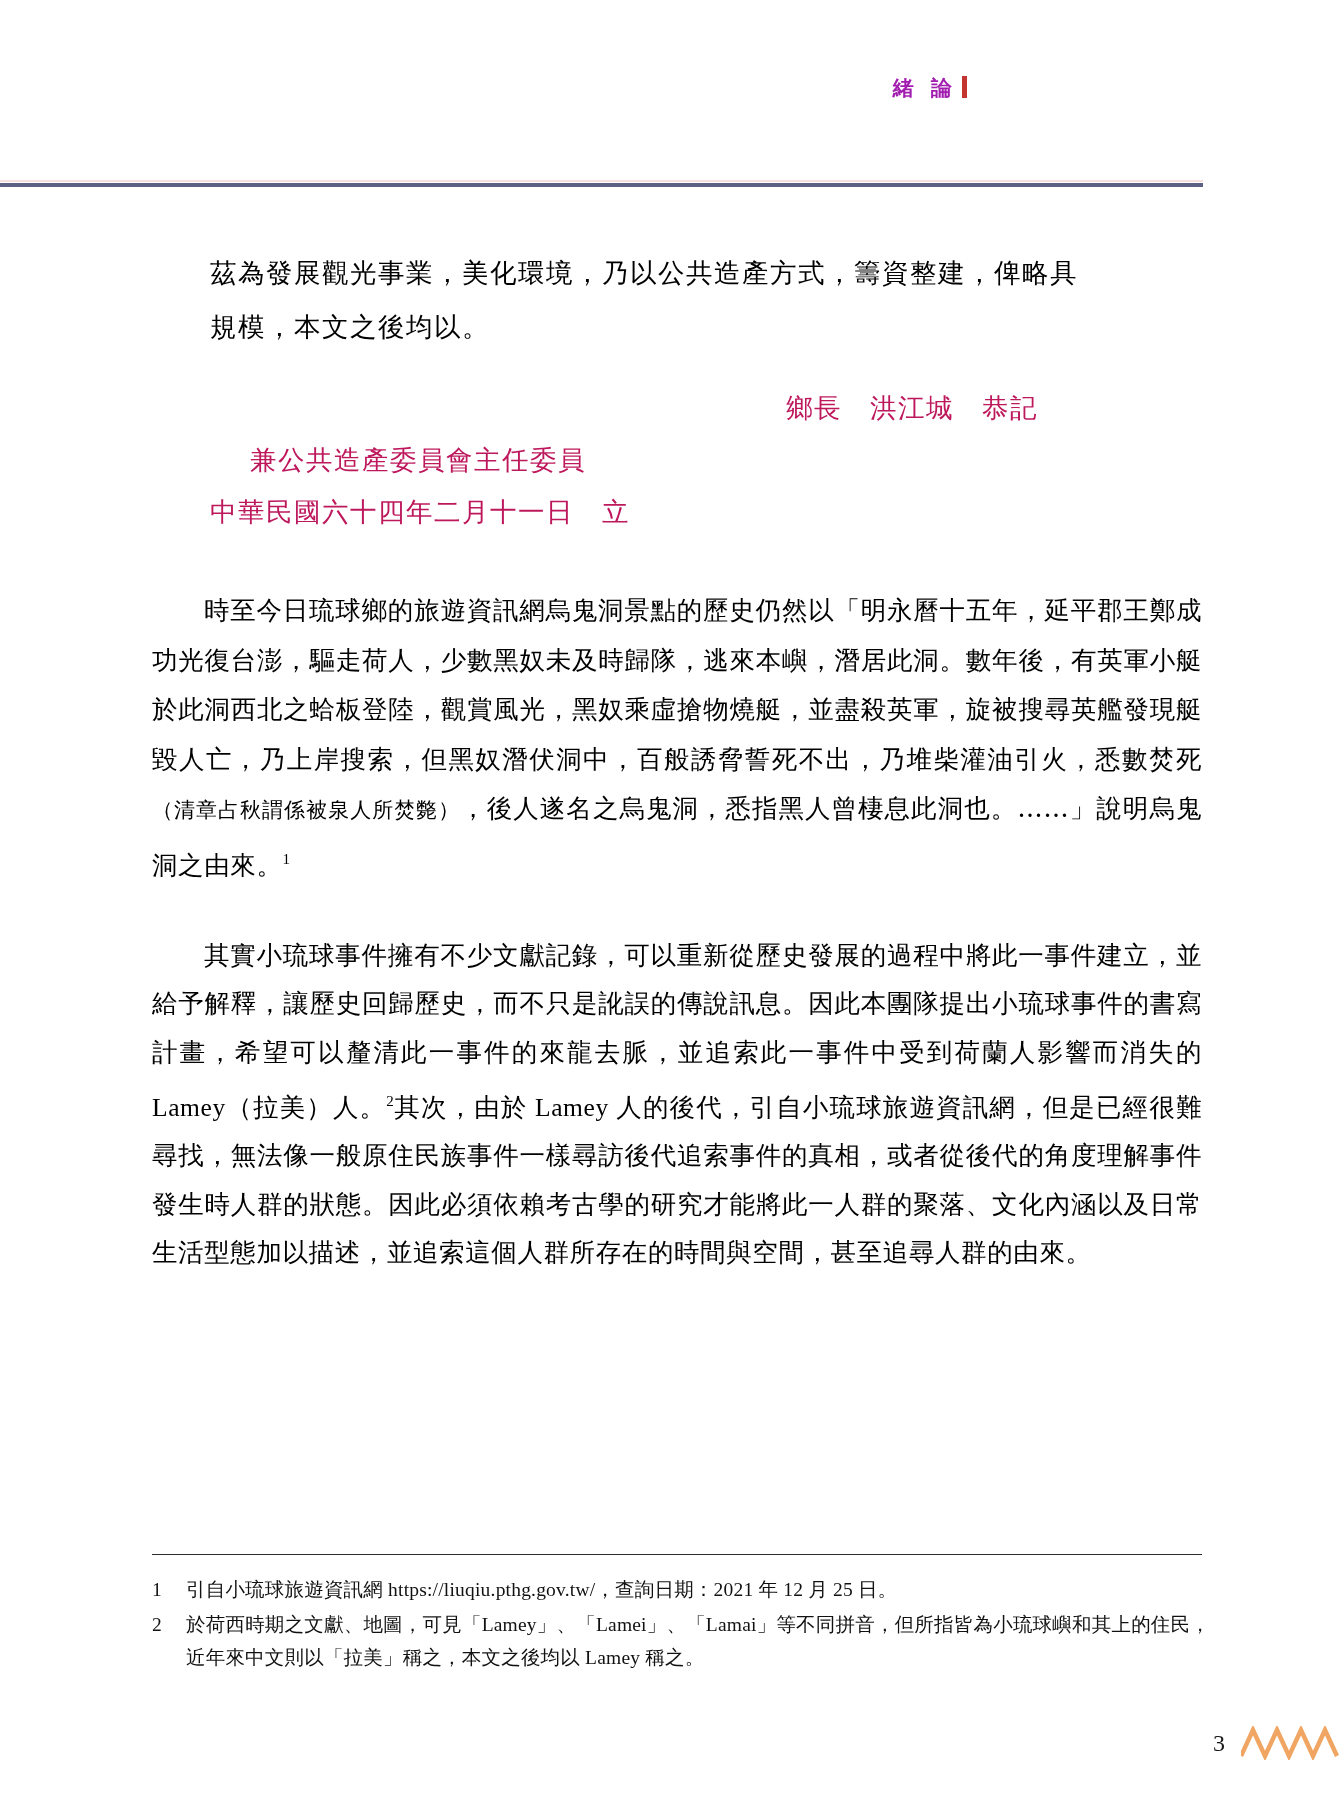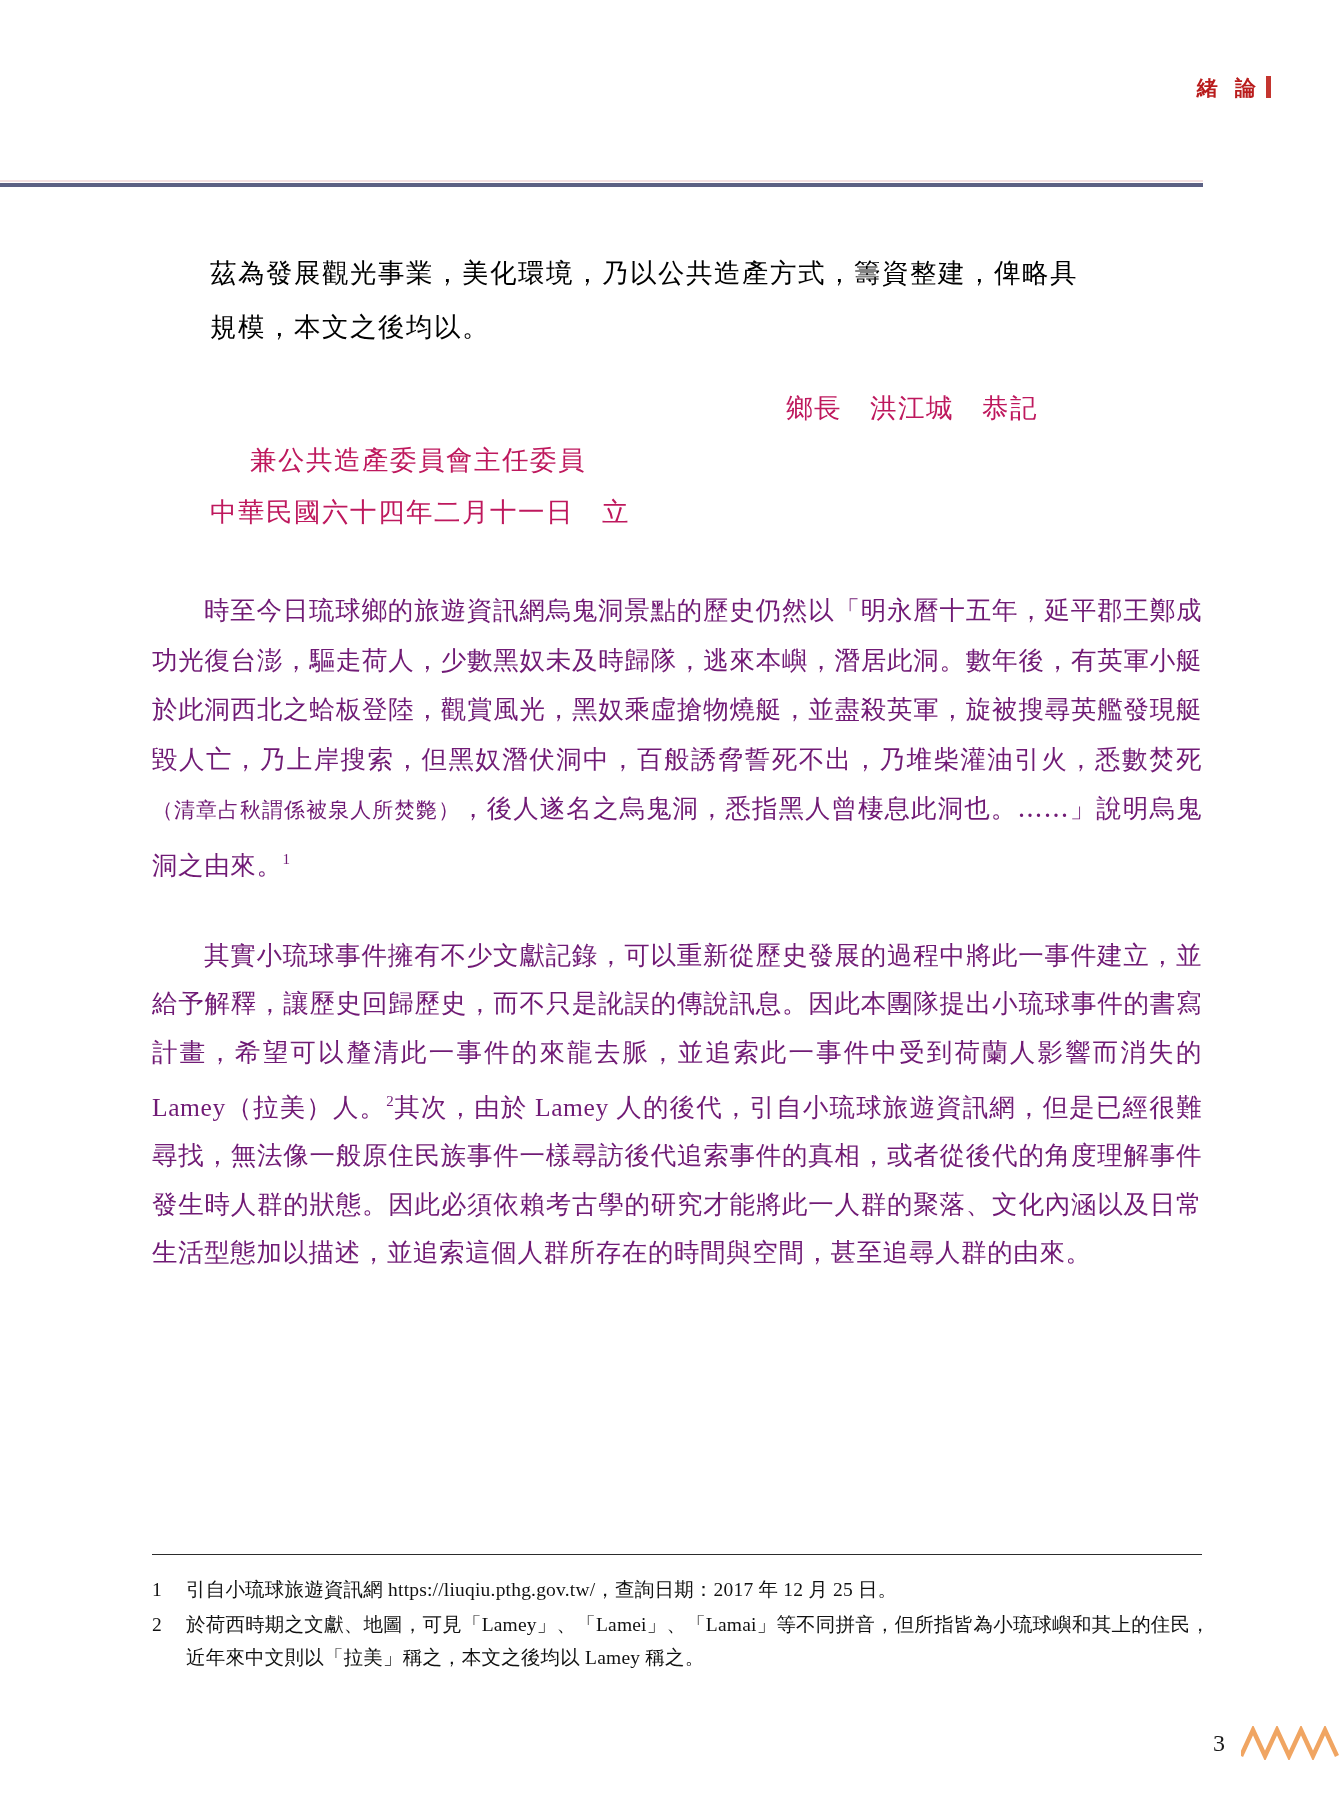--- a/index.html
+++ b/index.html
@@ -15,25 +15,25 @@
     overflow: hidden;
     font-family: "Liberation Serif", "DejaVu Serif", serif;
     color: #111111;
   }
 
   
   .header {
     position: absolute;
     top: 74px;
     left: 0;
-    width: 1271px;
+    width: 967px;
     text-align: right;
     font-size: 21px;
     letter-spacing: 6px;
-    color: #b91c1c;
+    color: #a21caf;
     font-weight: 600;
   }
   .header .rule-bar {
     display: inline-block;
     width: 5px;
     height: 22px;
     background: #c4352f;
     vertical-align: -3px;
     margin-left: 4px;
   }
@@ -90,21 +90,21 @@
   .sig-2 { text-align: left; padding-left: 40px; }
   .sig-3 { padding-right: 52px; }
 
   
   .body-para {
     font-size: 25.5px;
     line-height: 48.5px;
     letter-spacing: 0.6px;
     text-align: justify;
     text-justify: inter-ideograph;
-    color: #701a75;
+    color: #000000;
     margin: 0;
   }
   .p-quote-inner {
     font-family: "DejaVu Serif", "Liberation Serif", serif;
   }
   .p-small {
     font-size: 21px;
   }
   .fn-ref {
     font-size: 15px;
@@ -197,21 +197,21 @@
 
     <p class="body-para para-2"><span>其實小琉球事件擁有不少文獻記錄，可以重新從歷史發展的過程中將此一事件建立，並給予解釋，讓歷史回歸歷史，而不只是訛誤的傳說訊息。因此本團隊提出小琉球事件的書寫計畫，希望可以釐清此一事件的來龍去脈，並追索此一事件中受到荷蘭人影響而消失的 Lamey（拉美）人。</span><span class="fn-ref">2</span><span>其次，由於 Lamey 人的後代，引自小琉球旅遊資訊網，但是已經很難尋找，無法像一般原住民族事件一樣尋訪後代追索事件的真相，或者從後代的角度理解事件發生時人群的狀態。因此必須依賴考古學的研究才能將此一人群的聚落、文化內涵以及日常生活型態加以描述，並追索這個人群所存在的時間與空間，甚至追尋人群的由來。</span></p>
 
   </div>
 
   <div class="fn-rule"></div>
 
   <div class="footnotes">
     <div class="fn-item">
       <span class="fn-num">1</span>
-      <span class="fn-text">引自小琉球旅遊資訊網 https://liuqiu.pthg.gov.tw/，查詢日期：2017 年 12 月 25 日。</span>
+      <span class="fn-text">引自小琉球旅遊資訊網 https://liuqiu.pthg.gov.tw/，查詢日期：2021 年 12 月 25 日。</span>
     </div>
     <div class="fn-item">
       <span class="fn-num">2</span>
       <span class="fn-text">於荷西時期之文獻、地圖，可見「Lamey」、「Lamei」、「Lamai」等不同拼音，但所指皆為小琉球嶼和其上的住民，近年來中文則以「拉美」稱之，本文之後均以 Lamey 稱之。</span>
     </div>
   </div>
 
   <div class="page-foot">
     <span class="page-num">3</span>
     <svg class="zigzag" viewBox="0 0 98 34" preserveAspectRatio="none">

